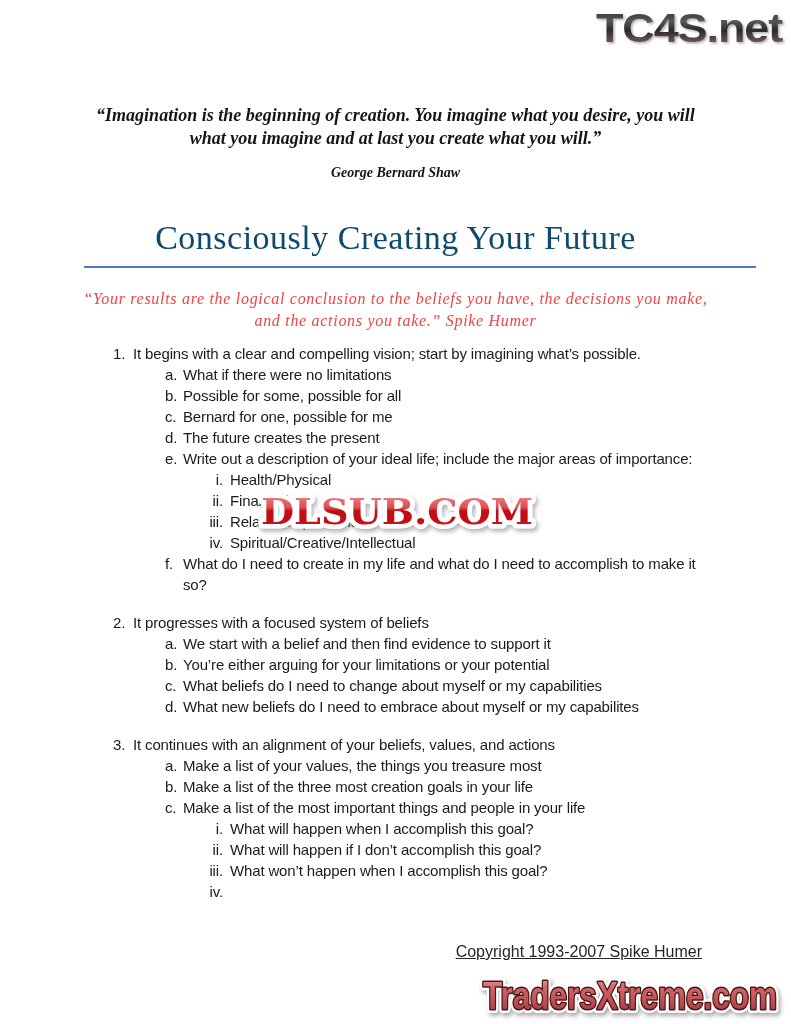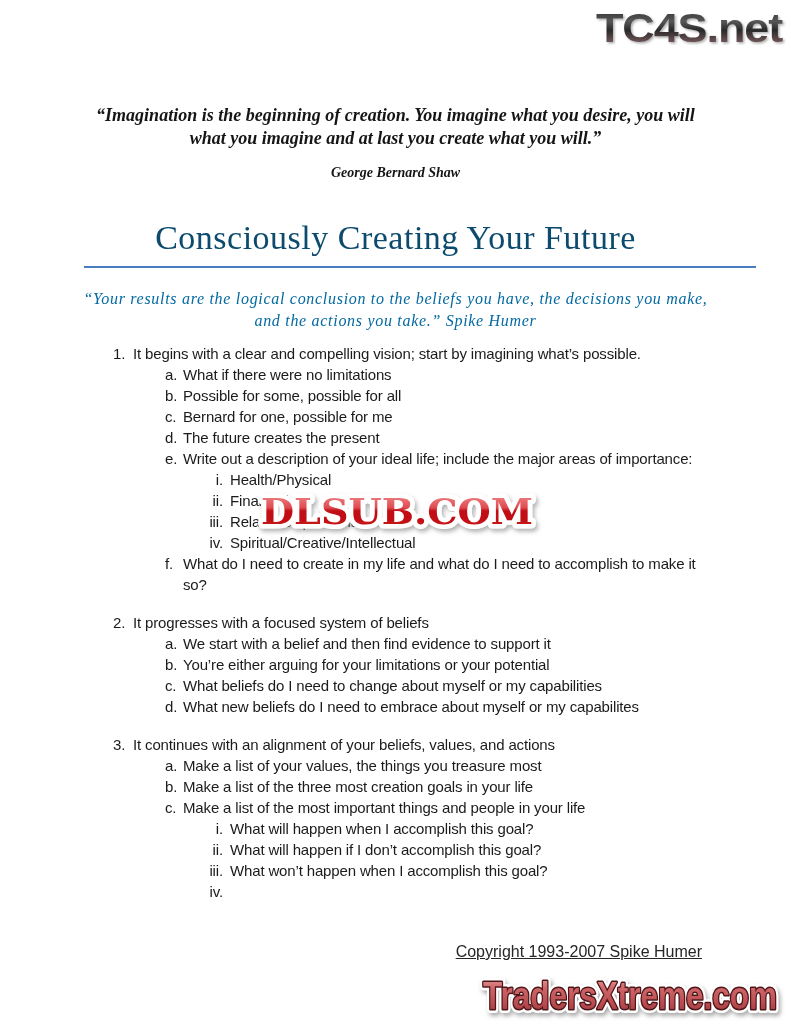--- a/index.html
+++ b/index.html
@@ -34,21 +34,21 @@
   .title-rule {
     position:absolute; top:266px; left:84px; width:672px; height:2px;
     background:#4a7cc0;
   }
 
   
   .subtitle {
     position:absolute; top:288px; left:50%; transform:translateX(-50%);
     width:650px; text-align:center;
     font-family:"Liberation Serif", serif; font-style:italic;
-    font-size:16px; line-height:22px; color:#0369a1; letter-spacing:0.7px;
+    font-size:16px; line-height:22px; color:#ef4444; letter-spacing:0.7px;
   }
 
   
   .outline {
     position:absolute; top:343px; left:96px; width:618px;
     font-size:15px; line-height:21px; letter-spacing:-0.15px; color:#1b1b1b;
   }
   .group + .group { margin-top:17px; }
   .li { display:flex; }
   .li .m { flex:none; }

